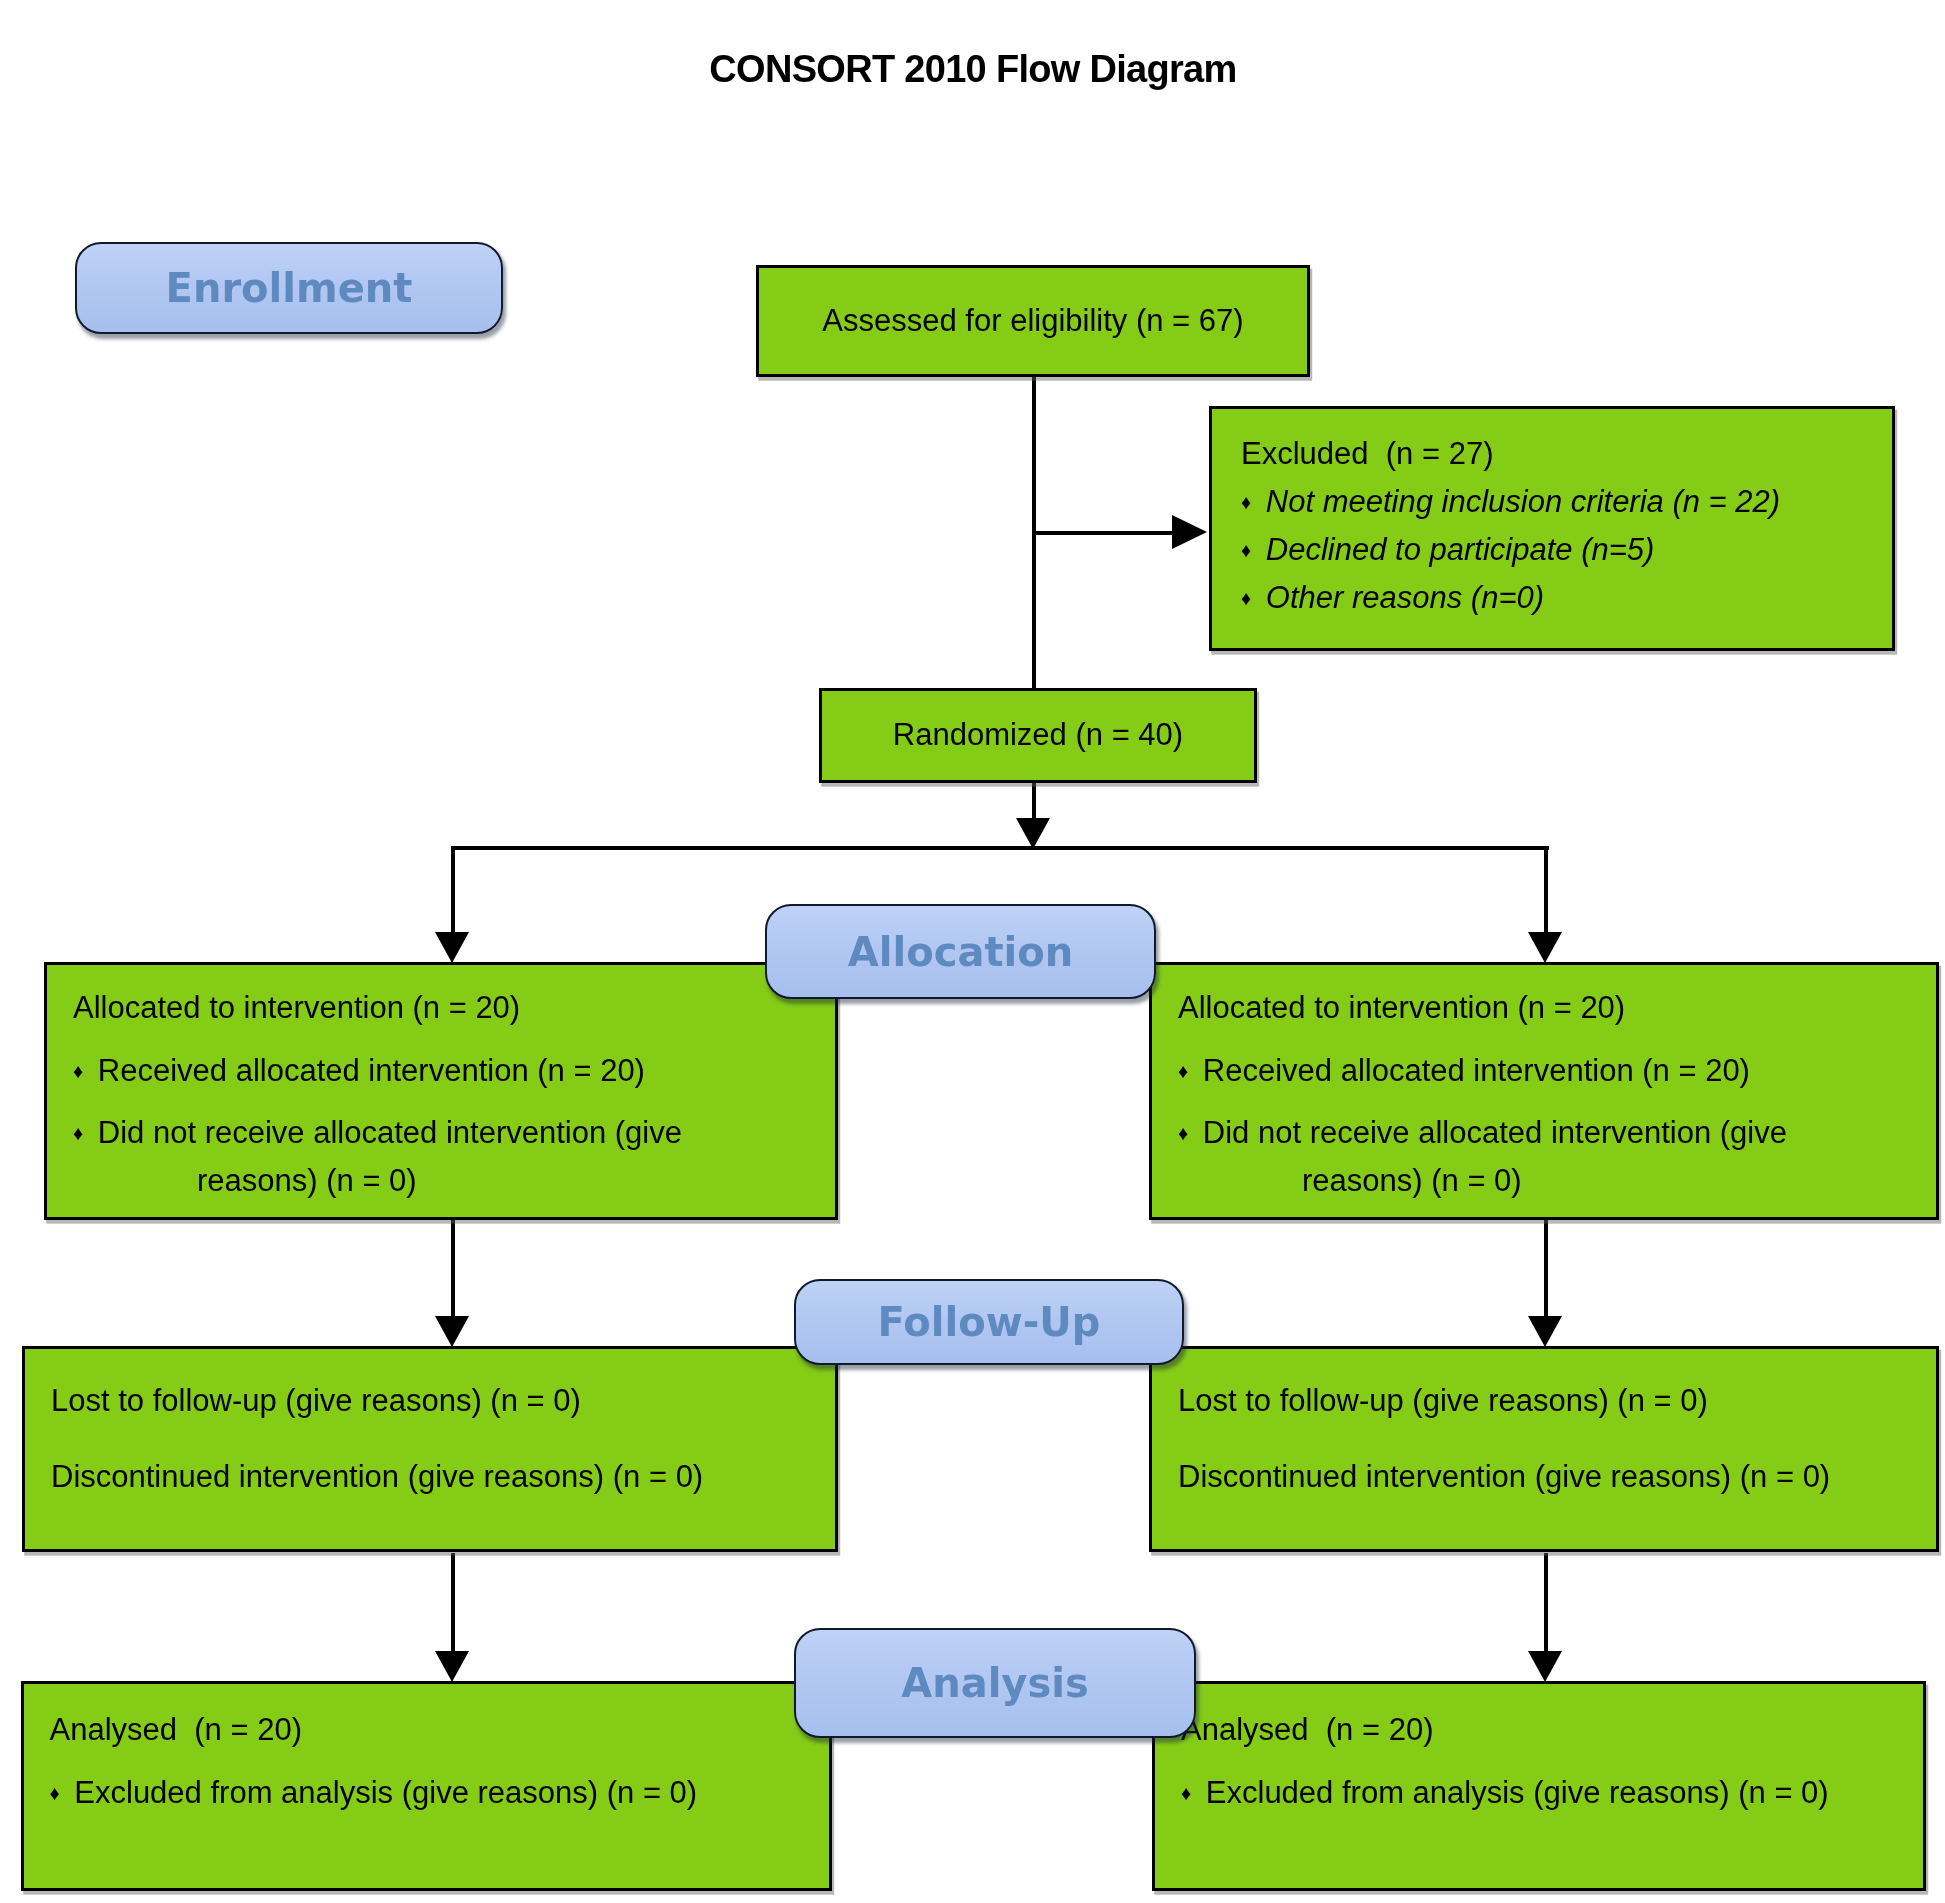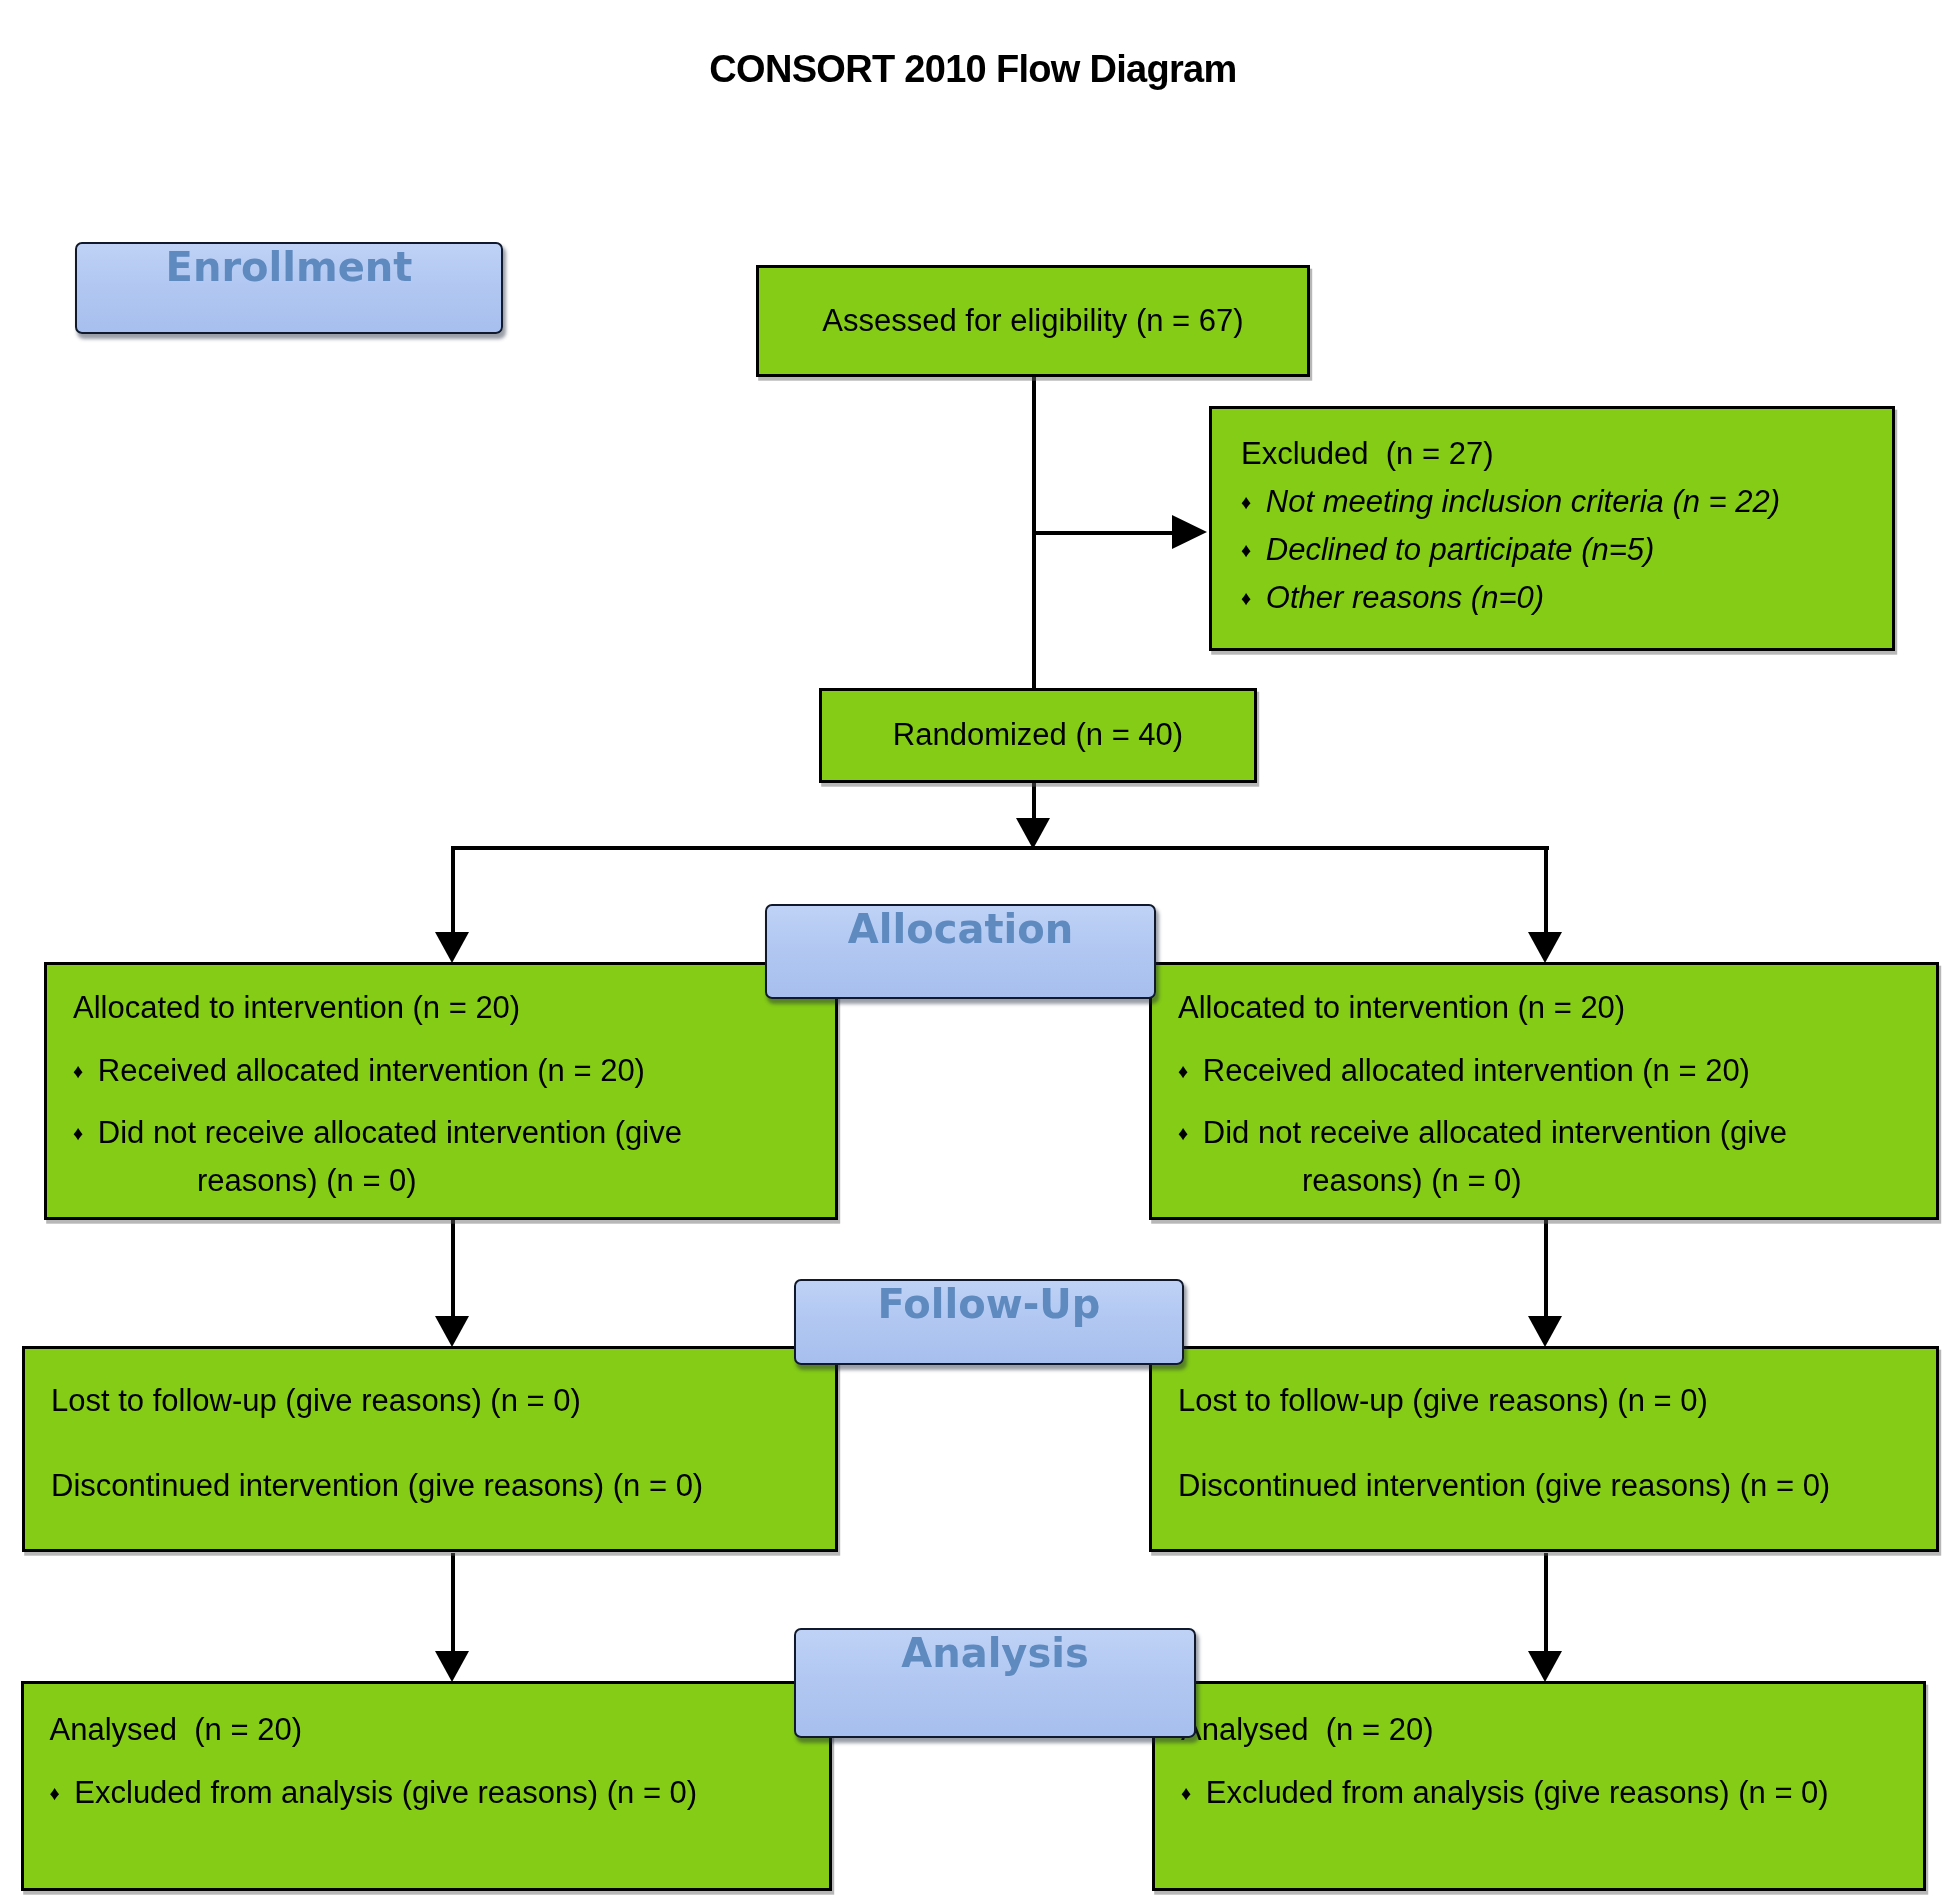--- a/index.html
+++ b/index.html
@@ -23,25 +23,25 @@
     white-space: pre-wrap;
     margin-top: 36px;
   }
 
   
   .badge {
     position: absolute;
     z-index: 6;
     box-sizing: border-box;
     border: 2.9px solid #101a2c;
-    border-radius: 7px;
+    border-radius: 26px;
     background: linear-gradient(180deg, #bfd2f6 0%, #b2c8f2 45%, #a7bfee 100%);
     box-shadow: 2.2px 4.4px 3.7px rgba(30,40,60,0.45);
     display: flex;
-    align-items: flex-start;
+    align-items: center;
     justify-content: center;
     font-family: "DejaVu Sans", sans-serif;
     font-weight: bold;
     font-size: 40px;
     color: #5e8ac0;
   }
   #badge-enrollment { left: 75px;  top: 242px;  width: 428px; height: 92px; }
   #badge-allocation { left: 765px; top: 904px; width: 391px; height: 95px; }
   #badge-followup   { left: 794px; top: 1279px; width: 390px; height: 86px; }
   #badge-analysis   { left: 794px; top: 1628px; width: 402px; height: 110px; }
@@ -87,21 +87,21 @@
     font-style: italic;
   }
   .diamond {
     font-size: 20px;
     vertical-align: 2.9px;
     margin-right: 14.6px;
     display: inline-block;
     text-indent: 0;
   }
   .plain-line { margin: 0; }
-  .plain-line + .plain-line { margin-top: 37px; }
+  .plain-line + .plain-line { margin-top: 28px; }
 
   
   .line { position: absolute; background: #000; z-index: 1; }
   .arrow-down {
     position: absolute; z-index: 2;
     width: 0; height: 0;
     border-left: 17.6px solid transparent;
     border-right: 17.6px solid transparent;
     border-top: 31px solid #000;
   }

